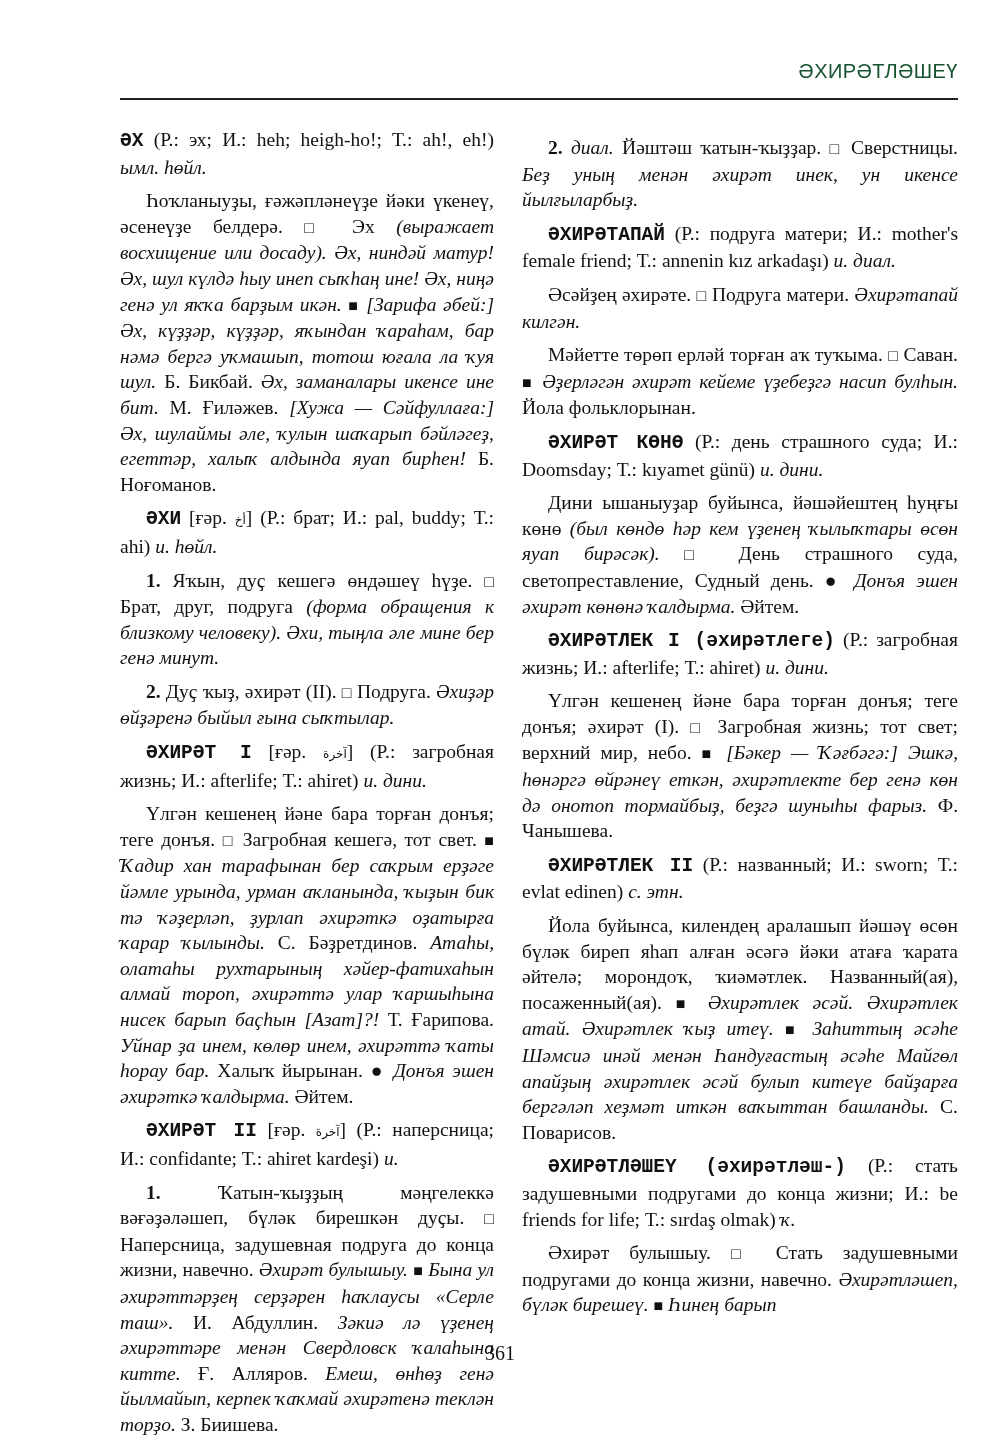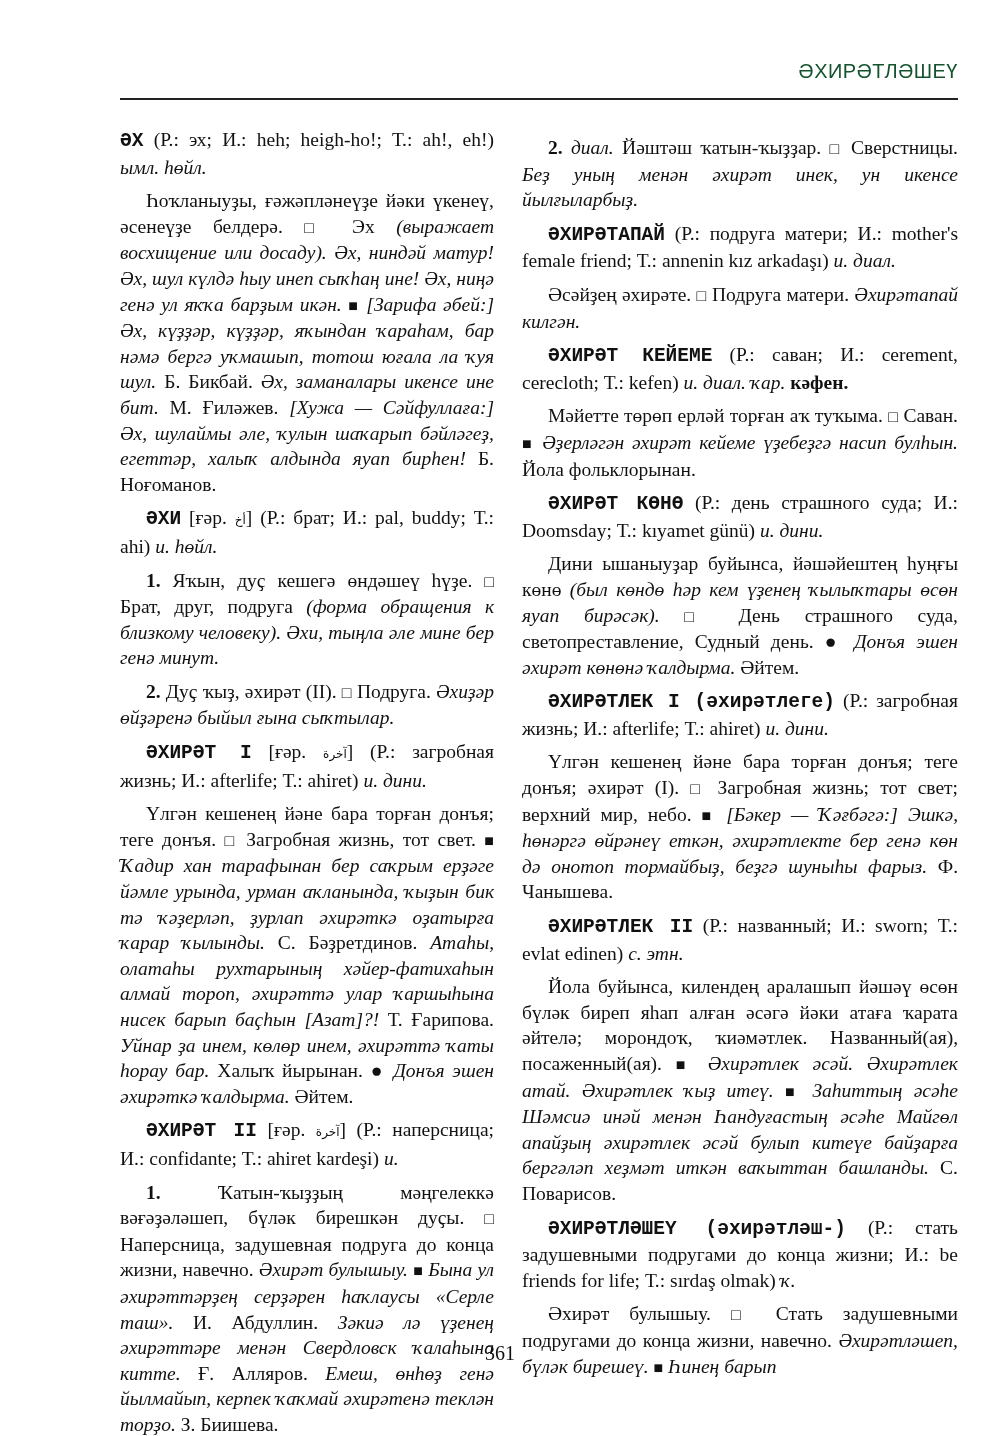--- a/index.html
+++ b/index.html
@@ -70,21 +70,21 @@
   </p>
   <p class="ind">
     <span class="hw">ӘХИРӘТ I</span>
     <span>[ғәр.</span>
     <span class="ar">آخرة</span><span>] (Р.: загробная жизнь; И.: afterlife; Т.: ahiret)</span>
     <i>и. дини.</i>
   </p>
   <p class="ind">
     <span>Үлгән кешенең йәне бара торған донъя; теге донъя.</span>
     <span class="sq">□</span>
-    <span>Загробная жизнь, тот свет.</span>
+    <span>Загробная кешегә, тот свет.</span>
     <span class="sq">■</span>
     <i>Ҡадир хан тарафынан бер саҡрым ерҙәге йәмле урында, урман аҡланында, ҡыҙын бик тә ҡәҙерләп, ҙурлап әхирәткә оҙатырға ҡарар ҡылынды.</i>
     <span>С. Бәҙретдинов.</span>
     <i>Атаһы, олатаһы рухтарының хәйер-фатихаһын алмай тороп, әхирәттә улар ҡаршыһына нисек барып баҫһын [Азат]?!</i>
     <span>Т. Ғарипова.</span>
     <i>Уйнар ҙа инем, көлөр инем, әхирәттә ҡаты һорау бар.</i>
     <span>Халыҡ йырынан.</span>
     <span>●</span>
     <i>Донъя эшен әхирәткә ҡалдырма.</i>
     <span>Әйтем.</span>
@@ -125,26 +125,20 @@
     <span>(Р.: подруга матери; И.: mother's female friend; Т.: annenin kız arkadaşı)</span>
     <i>и. диал.</i>
   </p>
   <p class="ind">
     <span>Әсәйҙең әхирәте.</span>
     <span class="sq">□</span>
     <span>Подруга матери.</span>
     <i>Әхирәтапай килгән.</i>
   </p>
   <p class="ind">
-    <span class="hw">ӘХИРӘТ КЕЙЕМЕ</span>
-    <span>(Р.: саван; И.: cerement, cerecloth; Т.: kefen)</span>
-    <i>и. диал. ҡар.</i>
-    <b>кәфен.</b>
-  </p>
-  <p class="ind">
     <span>Мәйетте төрөп ерләй торған аҡ туҡыма.</span>
     <span class="sq">□</span>
     <span>Саван.</span>
     <span class="sq">■</span>
     <i>Әҙерләгән әхирәт кейеме үҙебеҙгә насип булһын.</i>
     <span>Йола фольклорынан.</span>
   </p>
   <p class="ind">
     <span class="hw">ӘХИРӘТ КӨНӨ</span>
     <span>(Р.: день страшного суда; И.: Doomsday; Т.: kıyamet günü)</span>

